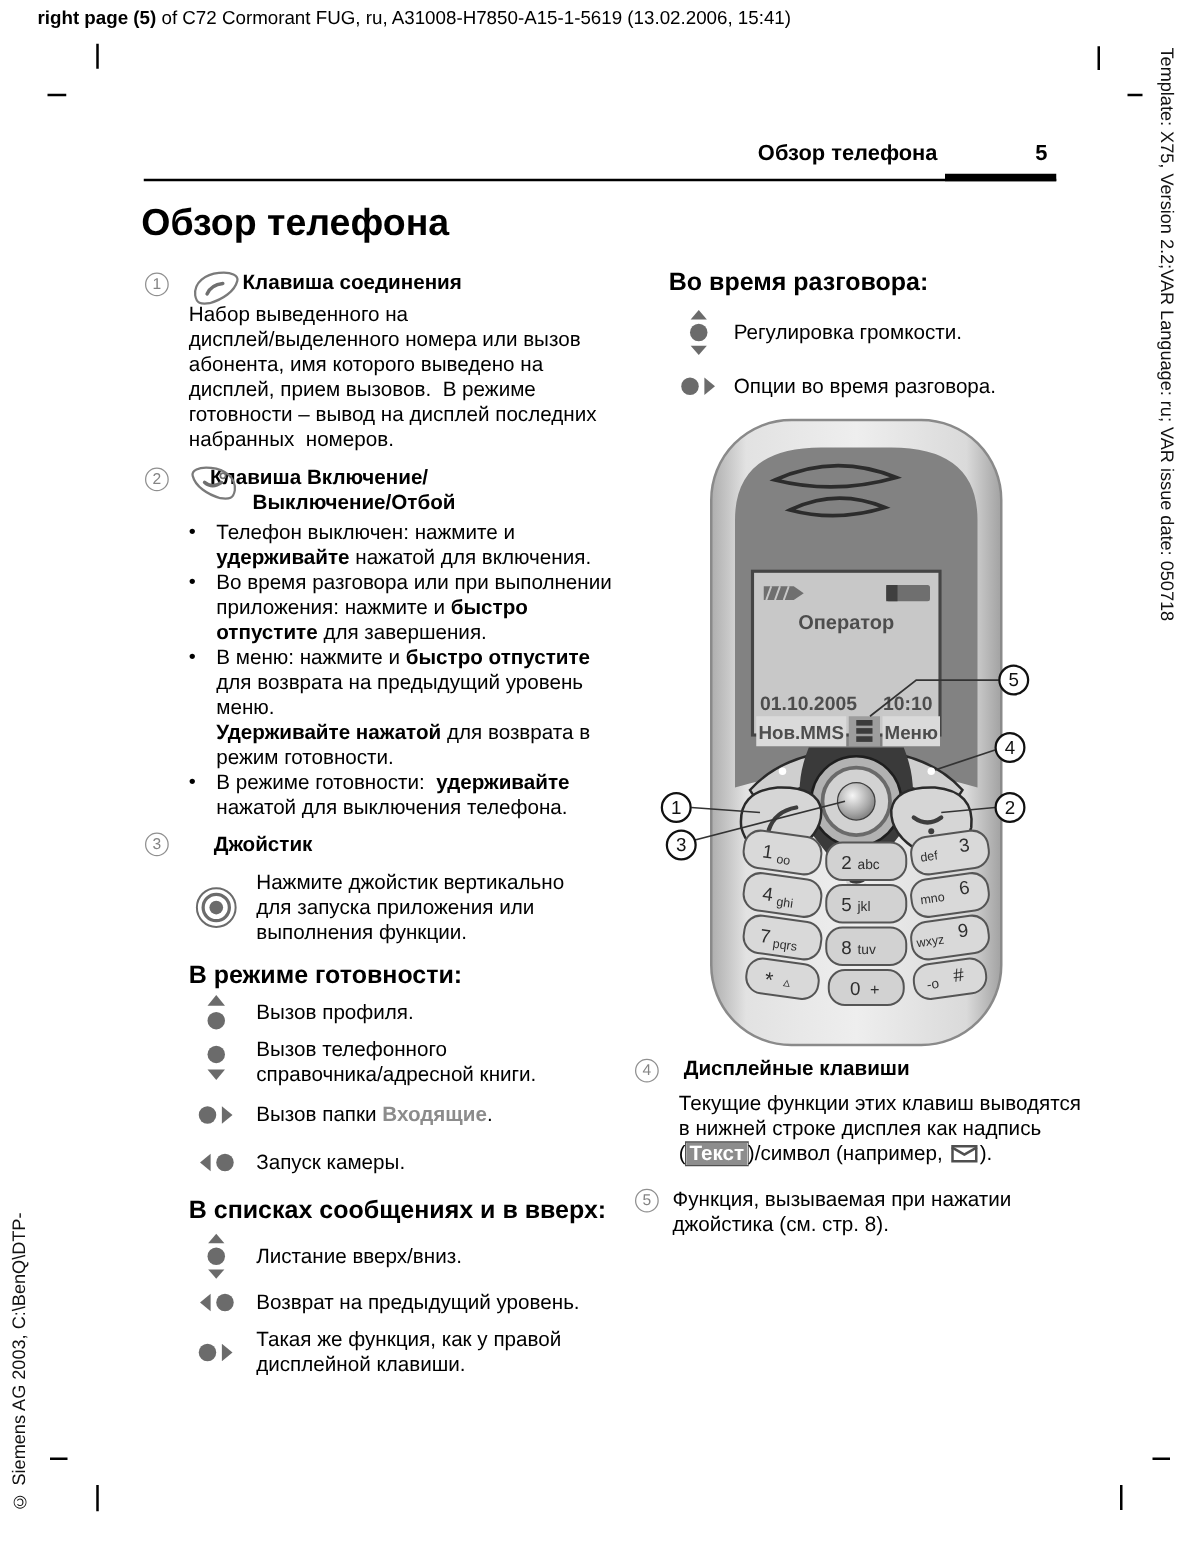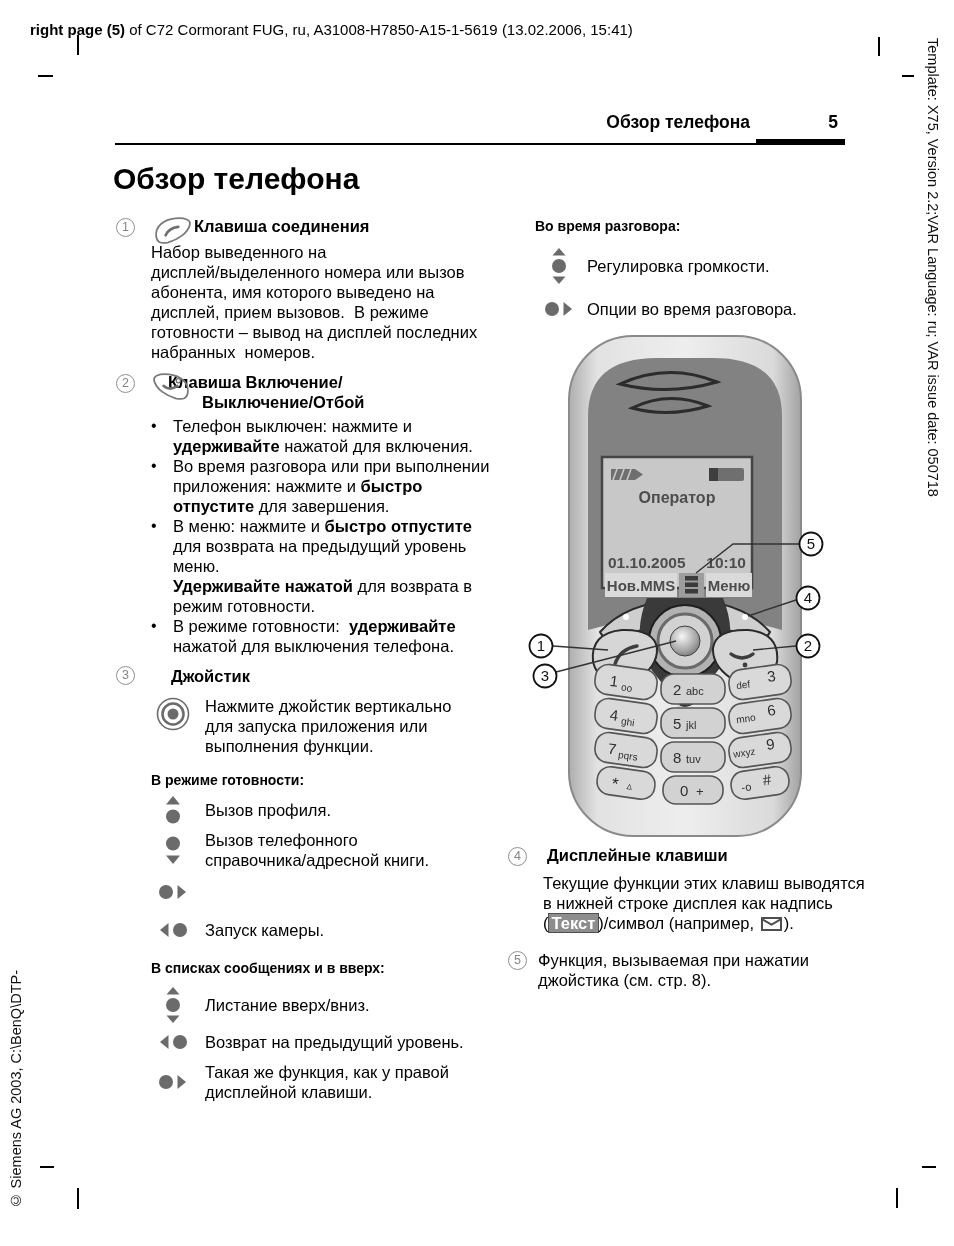--- a/index.html
+++ b/index.html
@@ -2,21 +2,21 @@
 <html><head>
 <meta charset="utf-8">
 <style>
   * { margin:0; padding:0; box-sizing:border-box; }
   html,body { background:#fff; }
   #page {
     position:relative; width:954px; height:1246px; background:#ffffff;
     font-family:"Liberation Sans","DejaVu Sans",sans-serif; color:#000;
     overflow:hidden;
   }
-  .print-header { position:absolute; left:30px; top:21px; font-size:15px; color:#000; }
+  .print-header { position:absolute; left:30px; top:6px; font-size:15px; color:#000; }
   .ph-bold { font-weight:bold; }
   .right-note { position:absolute; left:925px; top:38px; writing-mode:vertical-rl;
     font-size:14.5px; color:#111; white-space:nowrap; }
   .left-note { position:absolute; left:8px; bottom:38px; writing-mode:vertical-rl;
     transform:rotate(180deg); font-size:14.5px; color:#111; white-space:nowrap; }
   .cm { position:absolute; background:#000; }
   .section-head { position:absolute; left:450px; top:112px; width:300px; text-align:right;
     font-size:17.5px; font-weight:bold; }
   .page-num { position:absolute; left:820px; top:112px; width:26px; text-align:center;
     font-size:17.5px; font-weight:bold; }
@@ -39,24 +39,24 @@
     width:12px; height:2px; background:#4f4f4f; }
   .envelope-icon::before { left:-1px; transform:rotate(30deg); transform-origin:left top; }
   .envelope-icon::after { right:-1px; transform:rotate(-30deg); transform-origin:right top; }
 
   .bullets { margin-left:38px; margin-top:4px; }
   .bullet { display:flex; }
   .bullet .bdot { flex:0 0 22px; font-size:16px; line-height:20px; }
   .bullet .btx { flex:1; }
 
   .jrow { display:flex; align-items:center; padding-left:42px; }
-  .jrow.start { align-items:flex-start; }
+  .jrow.start { align-items:center; }
   .jrow .ic { flex:0 0 36px; display:flex; justify-content:center; align-items:center; }
   .jrow .tx { margin-left:14px; flex:1; }
-  .subhead { font-weight:bold; font-size:14px; line-height:20px; margin-left:38px; }
+  .subhead { font-weight:bold; font-size:20px; line-height:20px; margin-left:38px; }
 
   .incall .jrow { padding-left:36px; }
   .incall .jrow .tx { margin-left:10px; }
 </style>
 </head>
 <body>
 
 <div id="page">
 
   <div class="print-header">
@@ -175,20 +175,21 @@
 справочника/адресной книги.</span>
     </div>
 
     <div class="jrow" style="margin-top:6px;min-height:32px">
       <span class="ic">
         <svg width="30" height="16" viewBox="0 0 30 16">
             <circle cx="8" cy="8" r="7" fill="#6b6b6b"></circle>
             <polygon points="19.5,1 28,8 19.5,15" fill="#6b6b6b"></polygon>
           </svg>
       </span>
+      <span class="tx body-text"><span>Вызов папки </span><span class="b gray">Входящие</span><span>.</span></span>
     </div>
 
     <div class="jrow" style="margin-top:6px;min-height:32px">
       <span class="ic">
         <svg width="30" height="16" viewBox="0 0 30 16">
             <polygon points="10.5,1 2,8 10.5,15" fill="#6b6b6b"></polygon>
             <circle cx="22" cy="8" r="7" fill="#6b6b6b"></circle>
           </svg>
       </span>
       <span class="tx body-text">Запуск камеры.</span>

